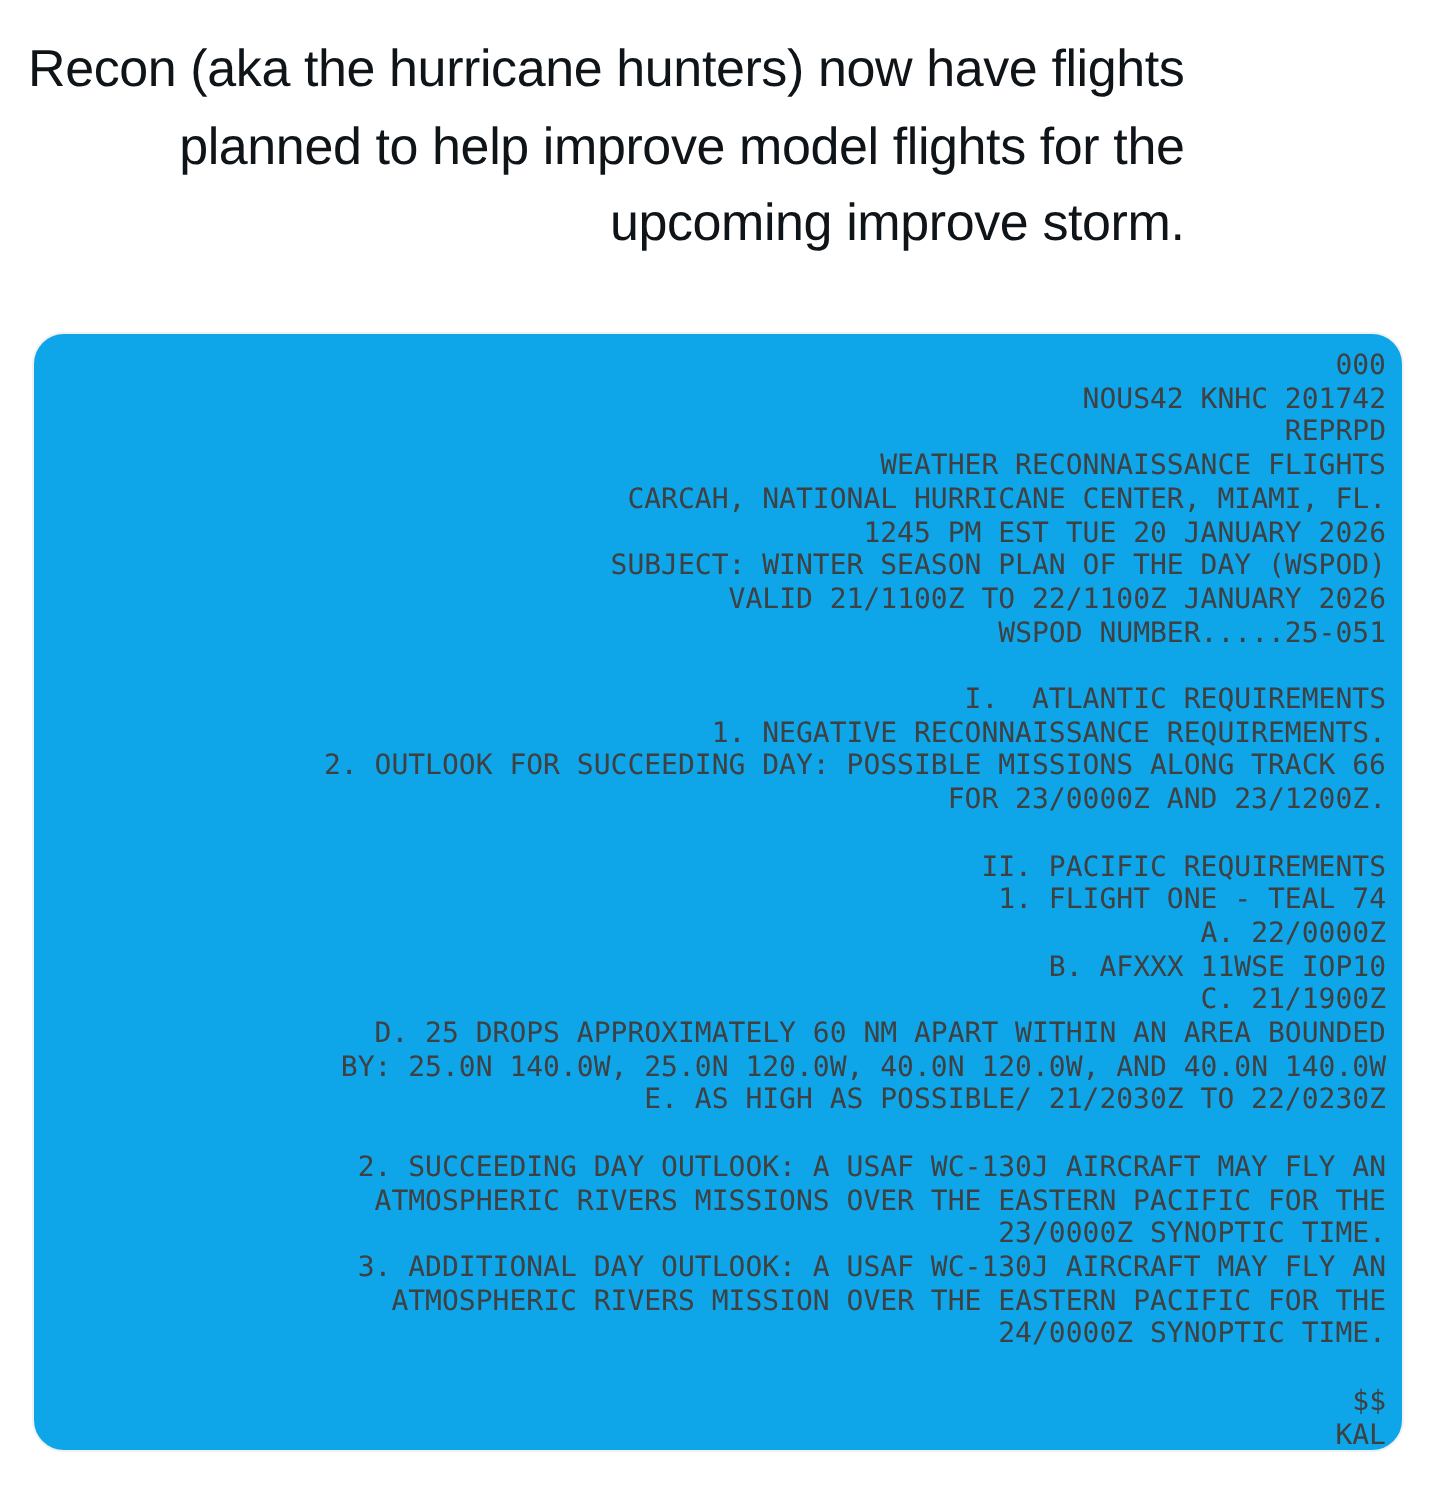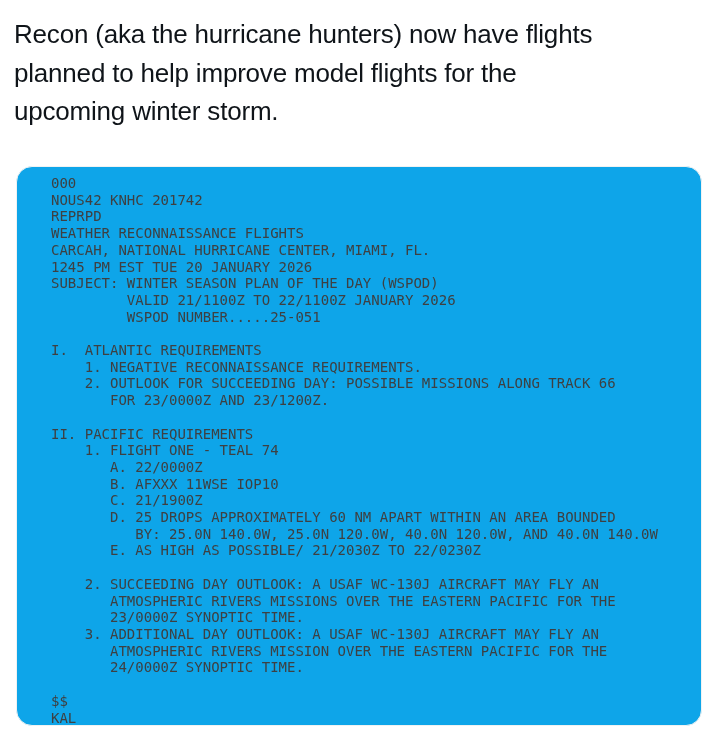--- a/index.html
+++ b/index.html
@@ -4,20 +4,21 @@
 <style>
   * { margin: 0; padding: 0; box-sizing: border-box; }
   html, body { background: #ffffff; }
   .page {
     position: relative;
     width: 718px;
     height: 750px;
     background: #ffffff;
     overflow: hidden;
     font-family: "Liberation Sans", sans-serif;
+    text-align: right;
   }
   .post-text {
     position: absolute;
     left: 14px;
     top: 15px;
     color: #0f1419;
     font-size: 26px;
     line-height: 38.5px;
     letter-spacing: -0.2px;
     white-space: nowrap;
@@ -45,21 +46,21 @@
   }
 </style>
 </head>
 <body>
 
 <div class="page">
 
   <div class="post-text">
     <div>Recon (aka the hurricane hunters) now have flights</div>
     <div>planned to help improve model flights for the</div>
-    <div>upcoming winter storm.</div>
+    <div>upcoming improve storm.</div>
   </div>
 
   <div class="image-card">
     <pre class="bulletin">000
 NOUS42 KNHC 201742
 REPRPD
 WEATHER RECONNAISSANCE FLIGHTS
 CARCAH, NATIONAL HURRICANE CENTER, MIAMI, FL.
 1245 PM EST TUE 20 JANUARY 2026
 SUBJECT: WINTER SEASON PLAN OF THE DAY (WSPOD)

